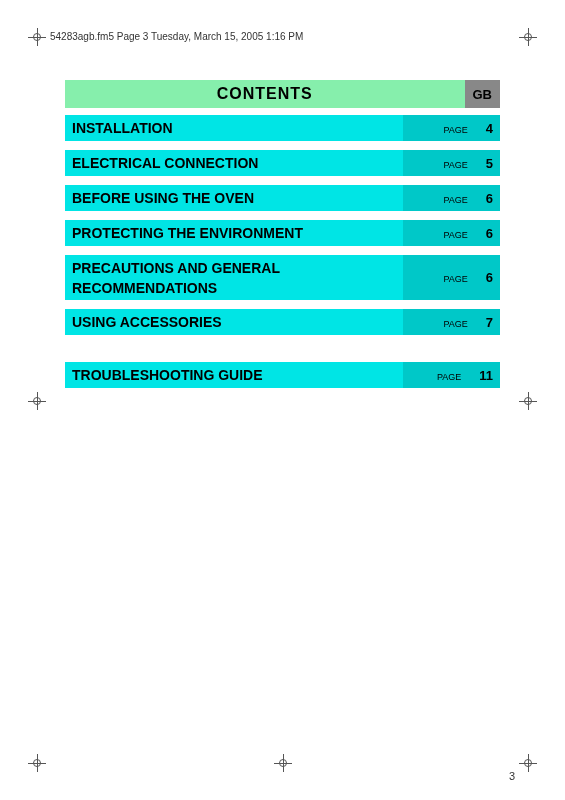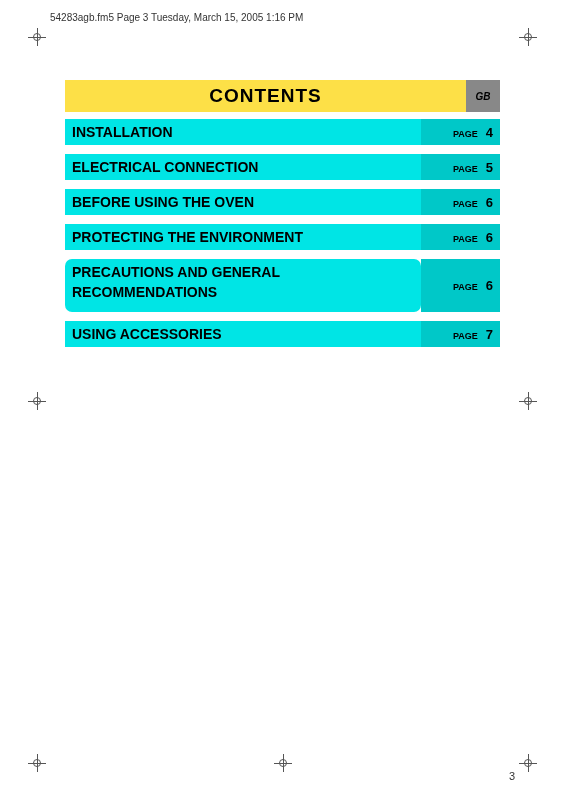--- a/index.html
+++ b/index.html
@@ -16,21 +16,21 @@
     .page {
       width: 565px;
       height: 800px;
       background: #fff;
       position: relative;
     }
 
     
     .file-info {
       position: absolute;
-      top: 12px;
+      top: 31px;
       left: 50px;
       font-size: 10px;
       color: #333;
     }
 
     
     .crosshair {
       position: absolute;
       width: 18px;
       height: 18px;
@@ -80,39 +80,38 @@
     }
 
     
     .contents-header {
       display: flex;
       align-items: stretch;
       margin-bottom: 4px;
     }
     .contents-title {
       flex: 1;
-      background: #fde047;
+      background: #86efac;
       padding: 5px 0;
-      font-size: 19px;
+      font-size: 16px;
       font-weight: bold;
       color: #000;
       text-align: center;
       letter-spacing: 1px;
     }
     .contents-gb {
       background: #888;
       color: #000;
-      font-size: 10px;
+      font-size: 13px;
       font-weight: bold;
       padding: 5px 8px;
       display: flex;
       align-items: center;
       justify-content: center;
       min-width: 34px;
-      font-style: italic;
     }
 
     
     .toc-table {
       width: 100%;
       border-collapse: separate;
       border-spacing: 0 3px;
     }
 
     .toc-row {
@@ -136,36 +135,35 @@
       white-space: nowrap;
       font-size: 11px;
       background: #00c8c8;
       padding: 5px 7px;
       color: #000;
       font-weight: bold;
     }
 
     .toc-row .toc-page span.page-word {
       font-size: 9px;
-      font-weight: bold;
+      font-weight: normal;
       text-transform: uppercase;
-      margin-right: 8px;
+      margin-right: 18px;
     }
 
     .toc-row .toc-page span.page-num {
       font-size: 13px;
       font-weight: bold;
     }
 
     
     .toc-row.two-line td.toc-title {
       padding-top: 4px;
-      padding-bottom: 10px;
+      padding-bottom: 2px;
       line-height: 1.4;
-      border-radius: 7px;
     }
 
     
     .page-number {
       position: absolute;
       bottom: 18px;
       right: 50px;
       font-size: 11px;
       color: #333;
     }
@@ -234,20 +232,24 @@
           </tr>
           <tr style="height: 3px;"></tr>
           <tr class="toc-row">
             <td class="toc-title">USING ACCESSORIES</td>
             <td class="toc-page"><span class="page-word">PAGE</span><span class="page-num">7</span></td>
           </tr>
           <tr style="height: 3px;"></tr>
           <tr style="height: 3px;"></tr>
           <tr style="height: 3px;"></tr>
           <tr style="height: 3px;"></tr>
+          <tr class="toc-row">
+            <td class="toc-title">TROUBLESHOOTING GUIDE</td>
+            <td class="toc-page"><span class="page-word">PAGE</span><span class="page-num">11</span></td>
+          </tr>
           <tr style="height: 3px;"></tr>
           <tr style="height: 3px;"></tr>
           <tr style="height: 3px;"></tr>
         </tbody>
     </table>
 
   </div>
 
   <div class="page-number">3</div>
 

